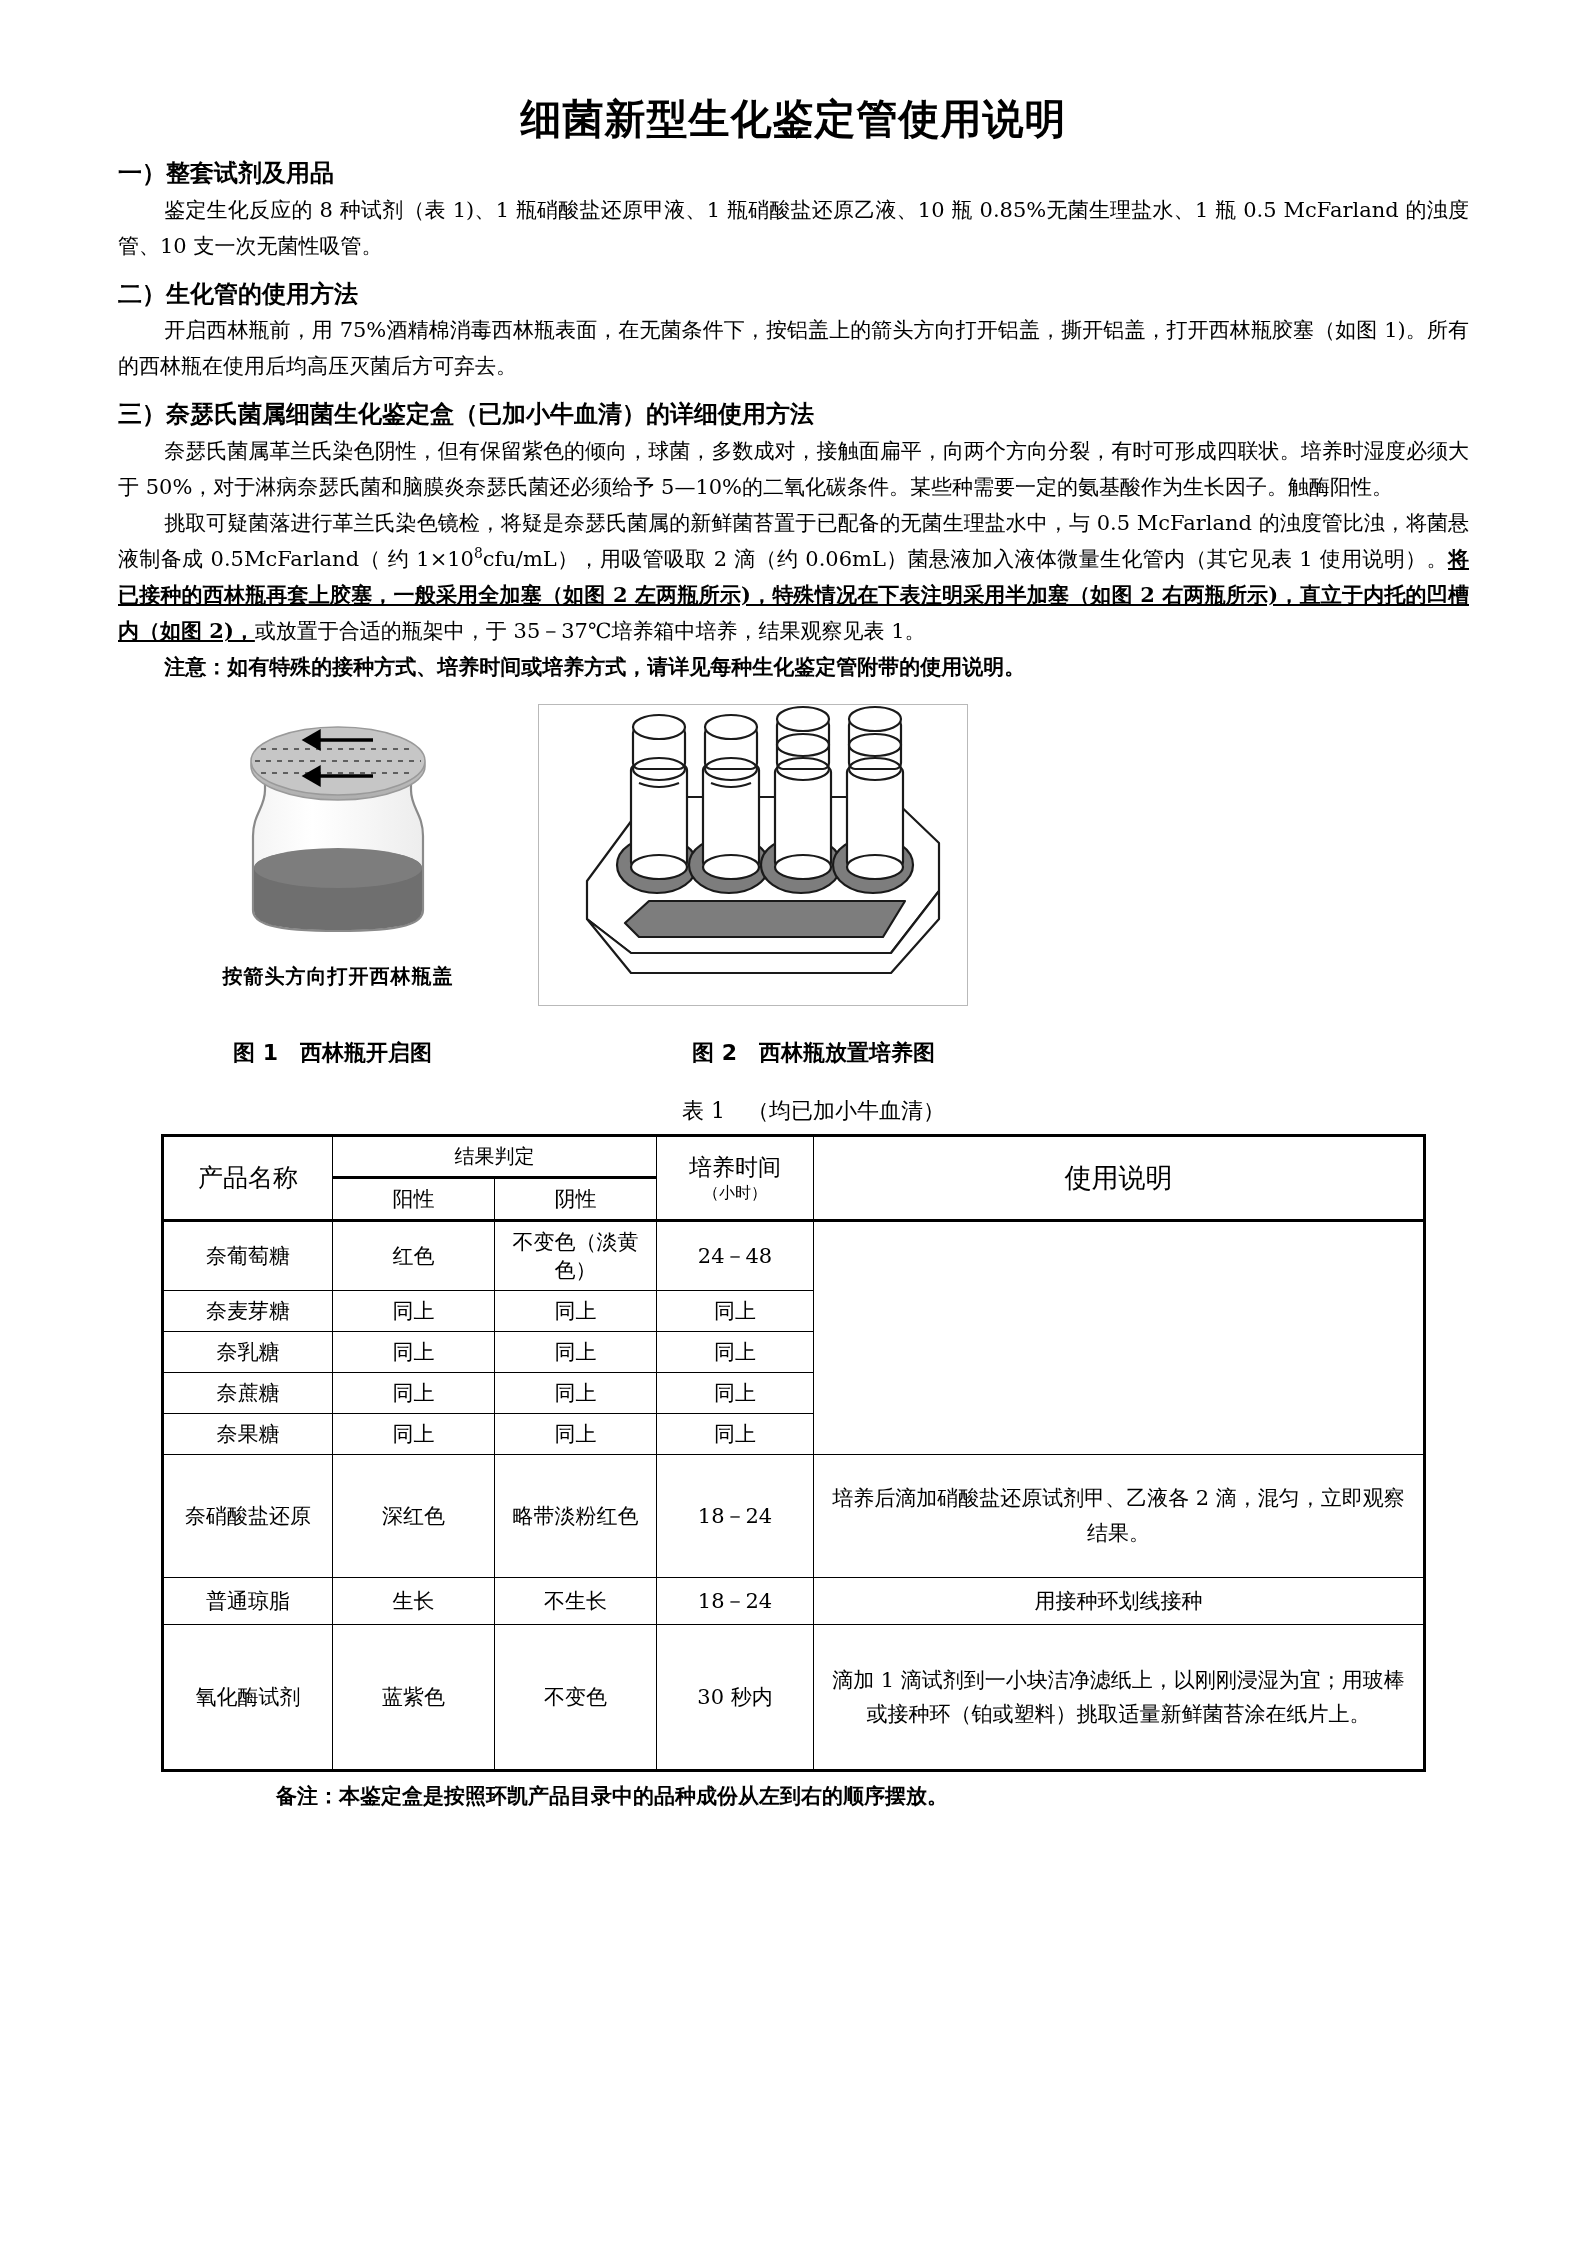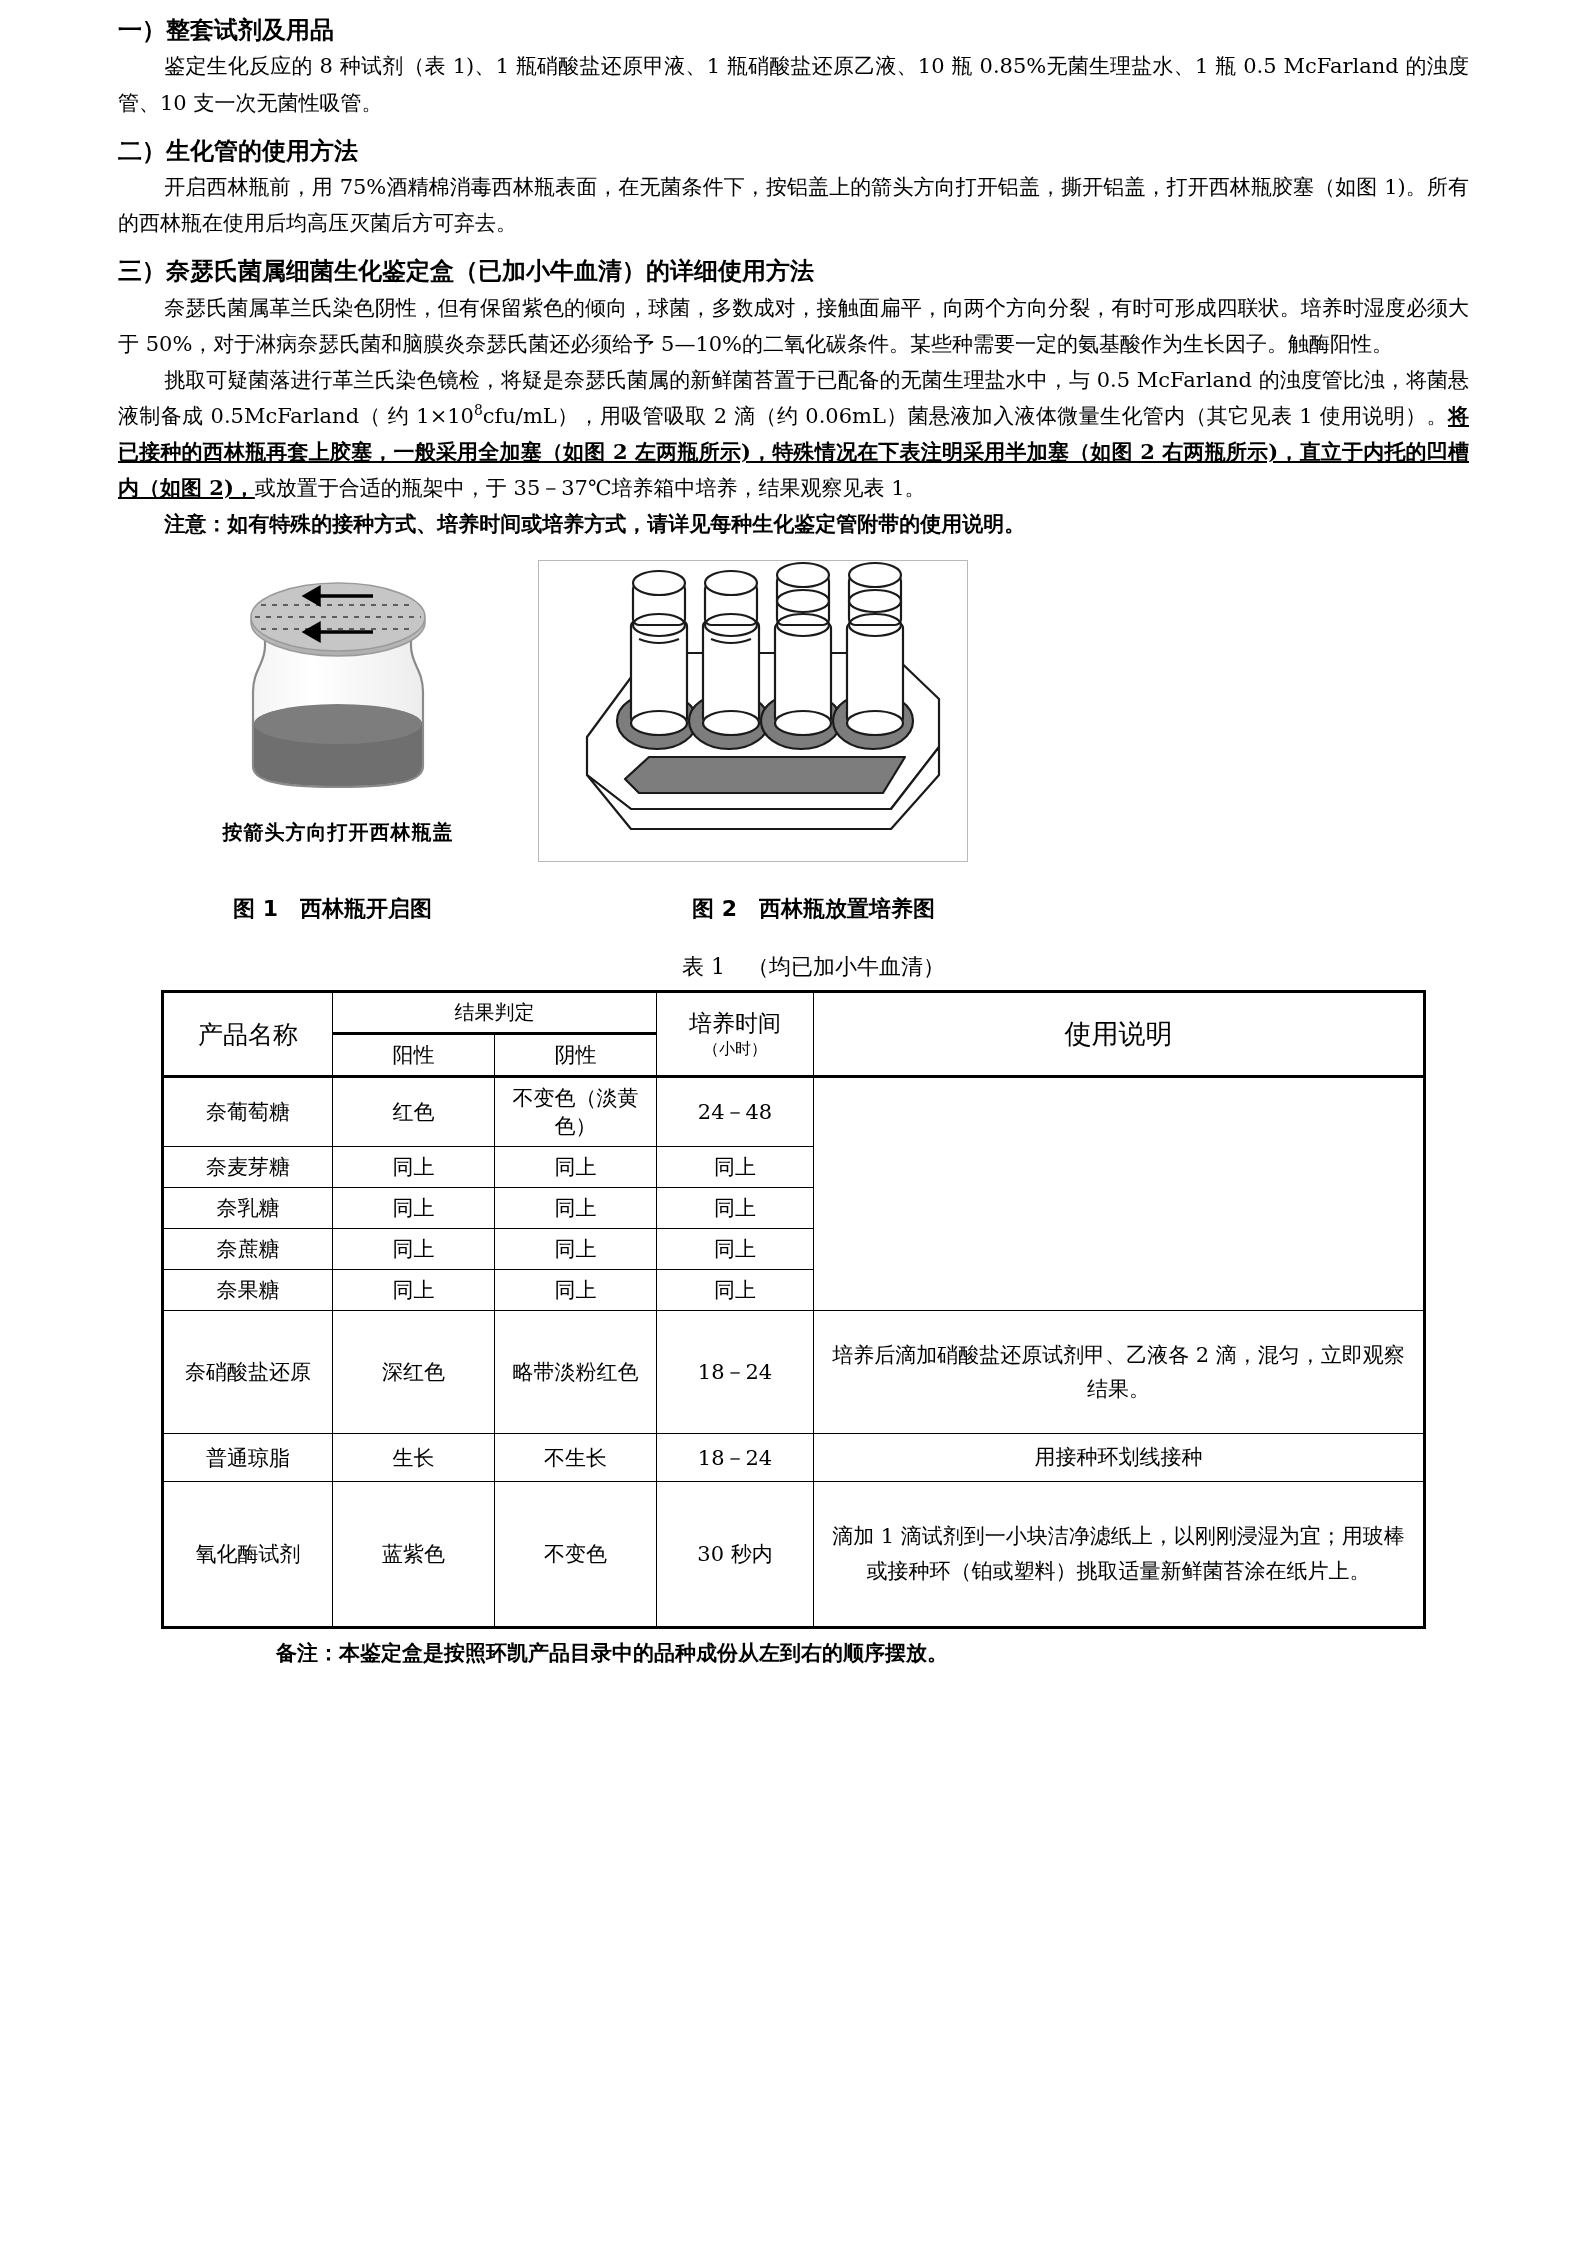--- a/index.html
+++ b/index.html
@@ -163,20 +163,21 @@
   .col-pos { width: 160px; }
   .col-neg { width: 220px; }
   .col-time { width: 140px; }
   .col-instr { width: 593px; }
 </style>
 </head>
 <body>
 
 <div class="page">
 
+  <h1 class="doc-title">细菌新型生化鉴定管使用说明</h1>
 
   <div class="section-head">一）整套试剂及用品</div>
   <p class="para indent">鉴定生化反应的 8 种试剂（表 1)、1 瓶硝酸盐还原甲液、1 瓶硝酸盐还原乙液、10 瓶 0.85%无菌生理盐水、1 瓶 0.5 McFarland 的浊度管、10 支一次无菌性吸管。</p>
 
   <div class="section-head">二）生化管的使用方法</div>
   <p class="para indent">开启西林瓶前，用 75%酒精棉消毒西林瓶表面，在无菌条件下，按铝盖上的箭头方向打开铝盖，撕开铝盖，打开西林瓶胶塞（如图 1)。所有的西林瓶在使用后均高压灭菌后方可弃去。</p>
 
   <div class="section-head">三）奈瑟氏菌属细菌生化鉴定盒（已加小牛血清）的详细使用方法</div>
   <p class="para indent">奈瑟氏菌属革兰氏染色阴性，但有保留紫色的倾向，球菌，多数成对，接触面扁平，向两个方向分裂，有时可形成四联状。培养时湿度必须大于 50%，对于淋病奈瑟氏菌和脑膜炎奈瑟氏菌还必须给予 5—10%的二氧化碳条件。某些种需要一定的氨基酸作为生长因子。触酶阳性。</p>
 

